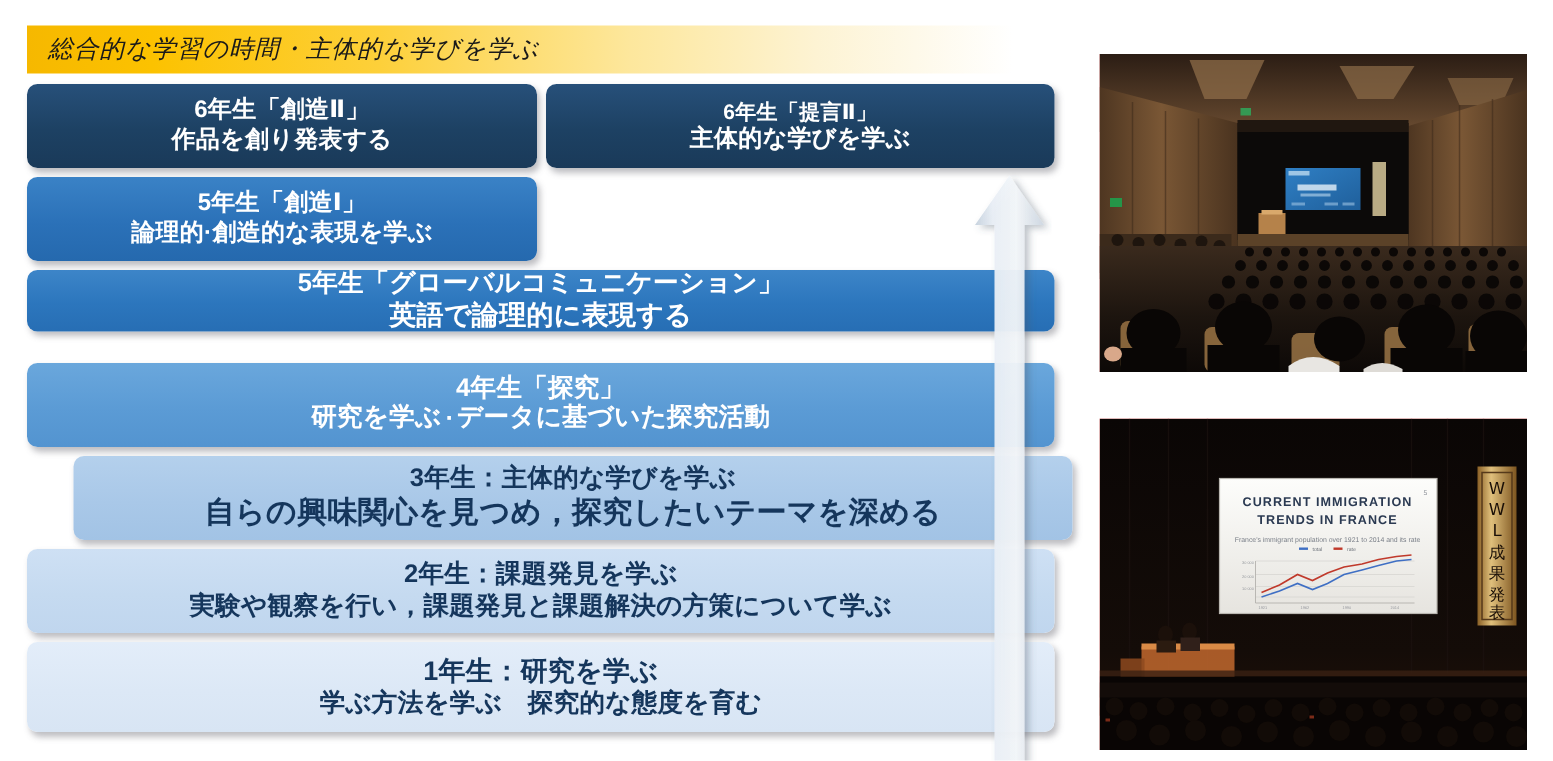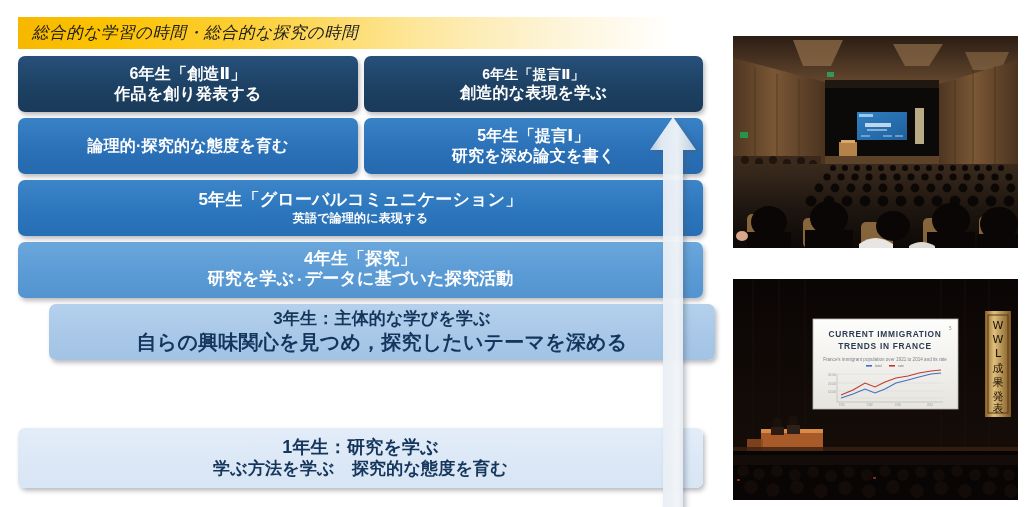--- a/index.html
+++ b/index.html
@@ -73,21 +73,21 @@
     text-align: center;
     white-space: nowrap;
     letter-spacing: 0.2px;
   }
   .light-text .box-line { color: #ffffff; }
   .dark-text  .box-line { color: #15365c; }
 
   
   #row-6 { top: 0px;   height: 56px; }
   #row-5 { top: 62px;  height: 56px; }
-  #row-gc{ top: 124px; height: 56px; }
+  #row-gc{ top: 124px; height: 41px; }
   #row-4 { top: 186px; height: 56px; }
   #row-3 { top: 248px; height: 56px; padding-left: 31px; }
   #row-2 { top: 310px; height: 56px; }
   #row-1 { top: 372px; height: 60px; }
 
   .col-left  { margin-left: 18px;  width: 340px; }
   .col-right { margin-left: 6px;   width: 339px; }
   .col-full  { margin-left: 18px;  width: 685px; }
 
   
@@ -117,67 +117,70 @@
     top: 279px;
     width: 285px;
     height: 221px;
   }
   .photo svg { display: block; width: 100%; height: 100%; }
 </style>
 </head>
 <body>
 
 <div id="header-banner">
-  <div id="header-title">総合的な学習の時間・総合的な探究の時間</div>
+  <div id="header-title">総合的な学習の時間・主体的な学びを学ぶ</div>
 </div>
 
 <div id="pyramid">
 
   <div class="row" id="row-6">
     <div class="box col-left light-text" style="background:linear-gradient(to bottom,#27507a,#1d4163 55%,#1a3a59);">
       <div class="box-line" style="font-size:16px;">6年生「創造Ⅱ」</div>
       <div class="box-line" style="font-size:16px;">作品を創り発表する</div>
     </div>
     <div class="box col-right light-text" style="background:linear-gradient(to bottom,#27507a,#1d4163 55%,#1a3a59);">
       <div class="box-line" style="font-size:14px;">6年生「提言Ⅱ」</div>
-      <div class="box-line" style="font-size:16px;">創造的な表現を学ぶ</div>
+      <div class="box-line" style="font-size:16px;">主体的な学びを学ぶ</div>
     </div>
   </div>
 
   <div class="row" id="row-5">
     <div class="box col-left light-text" style="background:linear-gradient(to bottom,#3a82c6,#2b71b8 55%,#2569ae);">
-      <div class="box-line" style="font-size:16px;">論理的·探究的な態度を育む</div>
-    </div>
-    <div class="box col-right light-text" style="background:linear-gradient(to bottom,#3a82c6,#2b71b8 55%,#2569ae);">
-      <div class="box-line" style="font-size:16px;">5年生「提言Ⅰ」</div>
-      <div class="box-line" style="font-size:16px;">研究を深め論文を書く</div>
+      <div class="box-line" style="font-size:16px;">5年生「創造Ⅰ」</div>
+      <div class="box-line" style="font-size:16px;">論理的·創造的な表現を学ぶ</div>
     </div>
   </div>
 
   <div class="row" id="row-gc">
     <div class="box col-full light-text" style="background:linear-gradient(to bottom,#3d85c8,#2c76bd 55%,#276eb4);">
       <div class="box-line" style="font-size:17px;">5年生「グローバルコミュニケーション」</div>
-      <div class="box-line" style="font-size:12px;">英語で論理的に表現する</div>
+      <div class="box-line" style="font-size:18px;">英語で論理的に表現する</div>
     </div>
   </div>
 
   <div class="row" id="row-4">
     <div class="box col-full light-text" style="background:linear-gradient(to bottom,#6aa7dc,#5b9bd5 55%,#5394d0);">
       <div class="box-line" style="font-size:17px;">4年生「探究」</div>
       <div class="box-line" style="font-size:17px;font-family:Liberation Mono, monospace;">研究を学ぶ·データに基づいた探究活動</div>
     </div>
   </div>
 
   <div class="row" id="row-3">
     <div class="box col-full dark-text" style="background:linear-gradient(to bottom,#b4d0ec,#a9c8e8 55%,#a2c3e5);">
       <div class="box-line" style="font-size:17px;">3年生：主体的な学びを学ぶ</div>
       <div class="box-line" style="font-size:20px;">自らの興味関心を見つめ，探究したいテーマを深める</div>
     </div>
   </div>
 
+  <div class="row" id="row-2">
+    <div class="box col-full dark-text" style="background:linear-gradient(to bottom,#cee0f4,#c5daf0 55%,#c0d6ee);">
+      <div class="box-line" style="font-size:17px;">2年生：課題発見を学ぶ</div>
+      <div class="box-line" style="font-size:17px;">実験や観察を行い，課題発見と課題解決の方策について学ぶ</div>
+    </div>
+  </div>
 
   <div class="row" id="row-1">
     <div class="box col-full dark-text" style="background:linear-gradient(to bottom,#e3edf9,#dce8f6 55%,#d8e5f4);">
       <div class="box-line" style="font-size:18px;">1年生：研究を学ぶ</div>
       <div class="box-line" style="font-size:17px;">学ぶ方法を学ぶ　探究的な態度を育む</div>
     </div>
   </div>
 
   <svg id="growth-arrow" viewBox="0 0 56 440" preserveAspectRatio="none">
     <defs>

